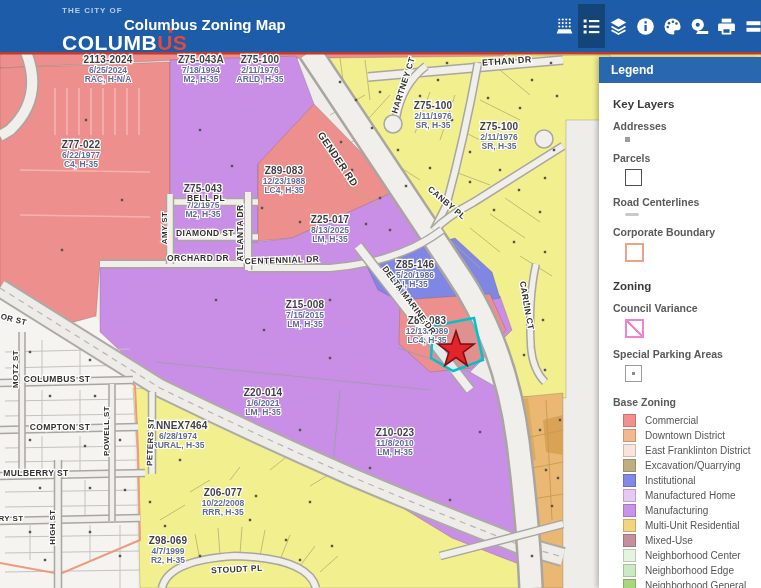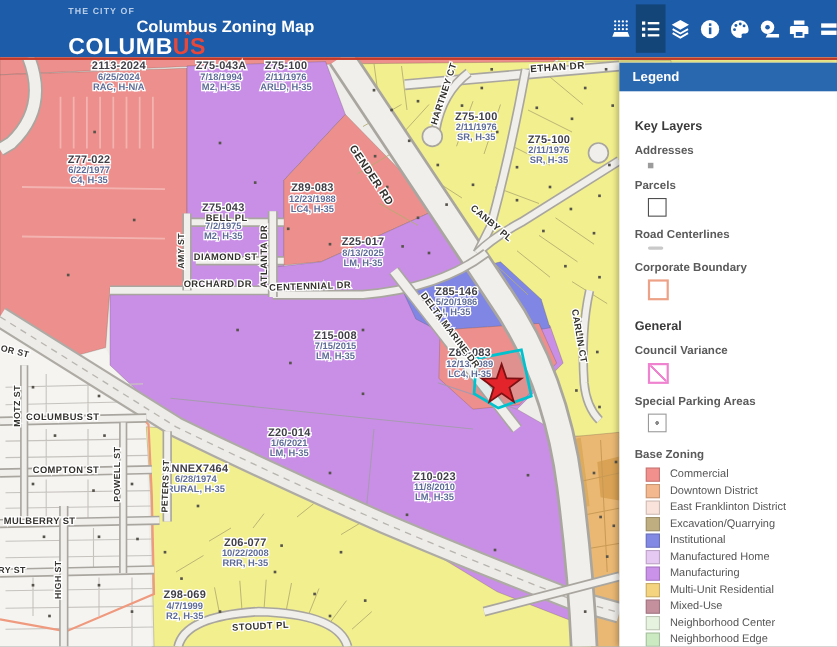--- a/index.html
+++ b/index.html
@@ -19,26 +19,26 @@
   .tb-btn.active{background:#134578;height:44px;}
   .tb-btn svg{width:21px;height:21px;display:block;}
   
   #map-wrap{position:absolute;left:0;top:52px;width:761px;height:412px;}
   text{font-family:"Liberation Sans",sans-serif;}
   .lbl-case{font-size:10px;font-weight:700;fill:#403f47;stroke:#fff;stroke-width:2.6px;paint-order:stroke;text-anchor:middle;letter-spacing:.2px;}
   .lbl-sub{font-size:8.5px;font-weight:700;fill:#5e6c97;stroke:#fff;stroke-width:2.2px;paint-order:stroke;text-anchor:middle;}
   .lbl-street{font-weight:700;fill:#34322e;stroke:#fff;stroke-width:2.4px;paint-order:stroke;text-anchor:middle;letter-spacing:.4px;}
   .zone{stroke:rgba(90,80,70,.35);stroke-width:.7;}
   
-  #legend-panel{position:absolute;top:57px;right:0;width:198px;bottom:0;background:#fff;
+  #legend-panel{position:absolute;top:57px;right:0;width:162px;bottom:0;background:#fff;
                 box-shadow:-2px 0 5px rgba(0,0,0,.25);}
   #legend-header{height:26px;background:var(--legend-blue,#2968AE);color:#fff;font-size:12px;font-weight:700;
                  display:flex;align-items:center;padding:0 12px;}
   #legend-body{padding:10px 14px 0 14px;overflow:hidden;height:498px;}
-  .lg-heading{font-size:11.5px;font-weight:700;color:#3a3a3a;margin:16px 0 10px 0;}
+  .lg-heading{font-size:11.5px;font-weight:700;color:#3a3a3a;margin:5px 0 10px 0;}
   .lg-heading.mt{margin-top:18px;}
   .lg-item{margin-bottom:10px;}
   .lg-label{font-size:10.5px;color:#5a5a5a;margin-bottom:5px;font-weight:bold;}
   .sw{margin-left:12px;}
   .sw-address-dot{width:5px;height:5px;background:#9c9c9c;}
   .sw-parcel-outline{width:15px;height:15px;background:#fff;border:1.5px solid #4f4f4f;}
   .sw-road-line{width:14px;height:3px;background:#c9c9c9;border-radius:2px;margin-top:2px;margin-bottom:4px;}
   .sw-corporate-outline{width:15px;height:15px;background:#fff;border:2px solid #eda186;}
   .sw-council-variance{width:15px;height:15px;border:2px solid #ef83cf;
       background:linear-gradient(45deg,transparent 45%,#ef83cf 45%,#ef83cf 55%,transparent 55%);}
@@ -468,21 +468,21 @@
             <div class="sw sw-parcel-outline"></div>
           </div>
           <div class="lg-item">
             <div class="lg-label">Road Centerlines</div>
             <div class="sw sw-road-line"></div>
           </div>
           <div class="lg-item">
             <div class="lg-label">Corporate Boundary</div>
             <div class="sw sw-corporate-outline"></div>
           </div>
-          <div class="lg-heading mt">General</div>
+          <div class="lg-heading mt">Zoning</div>
           <div class="lg-item">
             <div class="lg-label">Council Variance</div>
             <div class="sw sw-council-variance"></div>
           </div>
           <div class="lg-item">
             <div class="lg-label">Special Parking Areas</div>
             <div class="sw sw-special-parking"></div>
           </div>
         </div>
       <div class="lg-label" style="margin-top:14px">Base Zoning</div>

